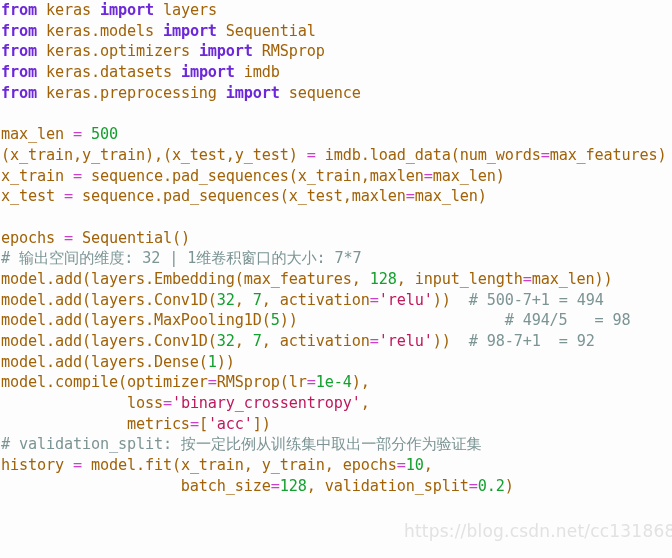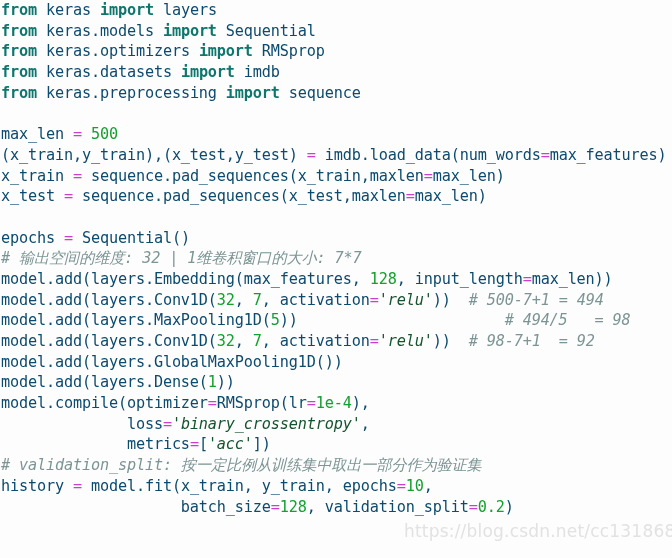--- a/index.html
+++ b/index.html
@@ -27,26 +27,26 @@
     line-height: 20.7px;
     font-size: 15.2px;
     white-space: pre;
     color: #3b3b3b;
     letter-spacing: -0.15px;
     padding-left: 1px;
   }
   .code-line.blank { color: transparent; }
 
   
-  .tok-kw   { color: #0f766e; font-weight: bold; text-align: right; }
+  .tok-kw   { color: #6d28d9; font-weight: bold; text-align: right; }
   .tok-num  { color: #14a02e; }
-  .tok-str  { color: #14532d; font-style: italic; }
+  .tok-str  { color: #be185d; }
   .tok-op   { color: #cc3ecc; }
-  .tok-cmt  { color: #7c9494; font-style: italic; }
-  .tok-txt  { color: #0c4a6e; }
+  .tok-cmt  { color: #7c9494; }
+  .tok-txt  { color: #a16207; }
 
   #watermark {
     position: absolute;
     left: 404px;
     top: 521px;
     font-family: "DejaVu Sans", "Liberation Sans", sans-serif;
     font-size: 17px;
     color: #e2e2e2;
     white-space: pre;
     pointer-events: none;
@@ -68,21 +68,20 @@
       <div class="code-line"><span class="tok-txt">(x_train,y_train),(x_test,y_test) </span><span class="tok-op">=</span><span class="tok-txt"> imdb.load_data(num_words</span><span class="tok-op">=</span><span class="tok-txt">max_features)</span></div>
       <div class="code-line"><span class="tok-txt">x_train </span><span class="tok-op">=</span><span class="tok-txt"> sequence.pad_sequences(x_train,maxlen</span><span class="tok-op">=</span><span class="tok-txt">max_len)</span></div>
       <div class="code-line"><span class="tok-txt">x_test </span><span class="tok-op">=</span><span class="tok-txt"> sequence.pad_sequences(x_test,maxlen</span><span class="tok-op">=</span><span class="tok-txt">max_len)</span></div>
       <div class="code-line blank">&nbsp;</div>
       <div class="code-line"><span class="tok-txt">epochs </span><span class="tok-op">=</span><span class="tok-txt"> Sequential()</span></div>
       <div class="code-line"><span class="tok-cmt"># 输出空间的维度: 32 | 1维卷积窗口的大小: 7*7</span></div>
       <div class="code-line"><span class="tok-txt">model.add(layers.Embedding(max_features, </span><span class="tok-num">128</span><span class="tok-txt">, input_length</span><span class="tok-op">=</span><span class="tok-txt">max_len))</span></div>
       <div class="code-line"><span class="tok-txt">model.add(layers.Conv1D(</span><span class="tok-num">32</span><span class="tok-txt">, </span><span class="tok-num">7</span><span class="tok-txt">, activation</span><span class="tok-op">=</span><span class="tok-str">'relu'</span><span class="tok-txt">))  </span><span class="tok-cmt"># 500-7+1 = 494</span></div>
       <div class="code-line"><span class="tok-txt">model.add(layers.MaxPooling1D(</span><span class="tok-num">5</span><span class="tok-txt">))                       </span><span class="tok-cmt"># 494/5   = 98</span></div>
       <div class="code-line"><span class="tok-txt">model.add(layers.Conv1D(</span><span class="tok-num">32</span><span class="tok-txt">, </span><span class="tok-num">7</span><span class="tok-txt">, activation</span><span class="tok-op">=</span><span class="tok-str">'relu'</span><span class="tok-txt">))  </span><span class="tok-cmt"># 98-7+1  = 92</span></div>
-      <div class="code-line"><span class="tok-txt">model.add(layers.GlobalMaxPooling1D())</span></div>
       <div class="code-line"><span class="tok-txt">model.add(layers.Dense(</span><span class="tok-num">1</span><span class="tok-txt">))</span></div>
       <div class="code-line"><span class="tok-txt">model.compile(optimizer</span><span class="tok-op">=</span><span class="tok-txt">RMSprop(lr</span><span class="tok-op">=</span><span class="tok-num">1e-4</span><span class="tok-txt">),</span></div>
       <div class="code-line"><span class="tok-txt">              loss</span><span class="tok-op">=</span><span class="tok-str">'binary_crossentropy'</span><span class="tok-txt">,</span></div>
       <div class="code-line"><span class="tok-txt">              metrics</span><span class="tok-op">=</span><span class="tok-txt">[</span><span class="tok-str">'acc'</span><span class="tok-txt">])</span></div>
       <div class="code-line"><span class="tok-cmt"># validation_split: 按一定比例从训练集中取出一部分作为验证集</span></div>
       <div class="code-line"><span class="tok-txt">history </span><span class="tok-op">=</span><span class="tok-txt"> model.fit(x_train, y_train, epochs</span><span class="tok-op">=</span><span class="tok-num">10</span><span class="tok-txt">,</span></div>
       <div class="code-line"><span class="tok-txt">                    batch_size</span><span class="tok-op">=</span><span class="tok-num">128</span><span class="tok-txt">, validation_split</span><span class="tok-op">=</span><span class="tok-num">0.2</span><span class="tok-txt">)</span></div>
     </div>
   <div id="watermark">https://blog.csdn.net/cc13186851239</div>
 </div>

